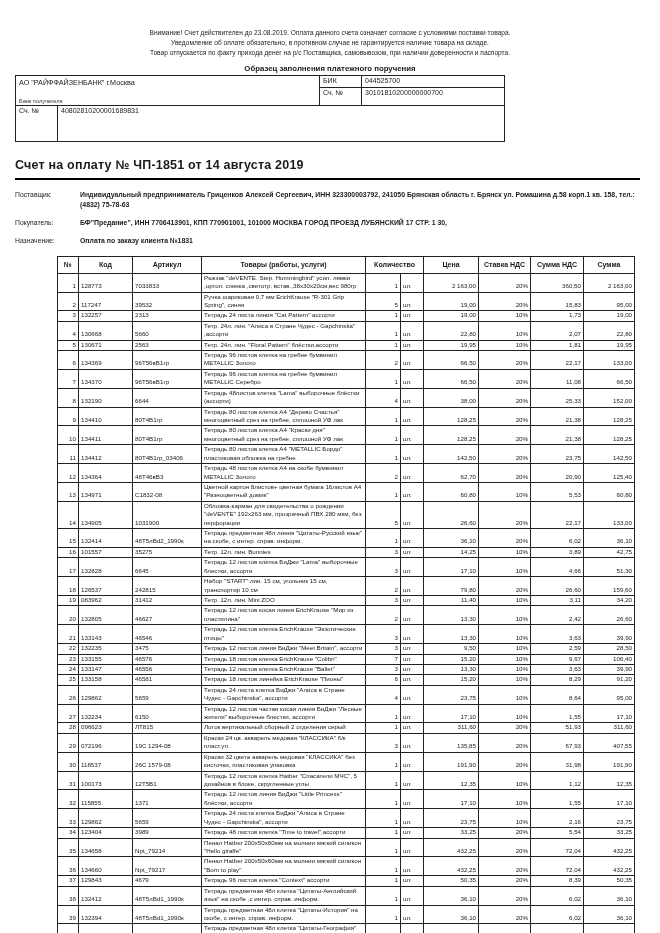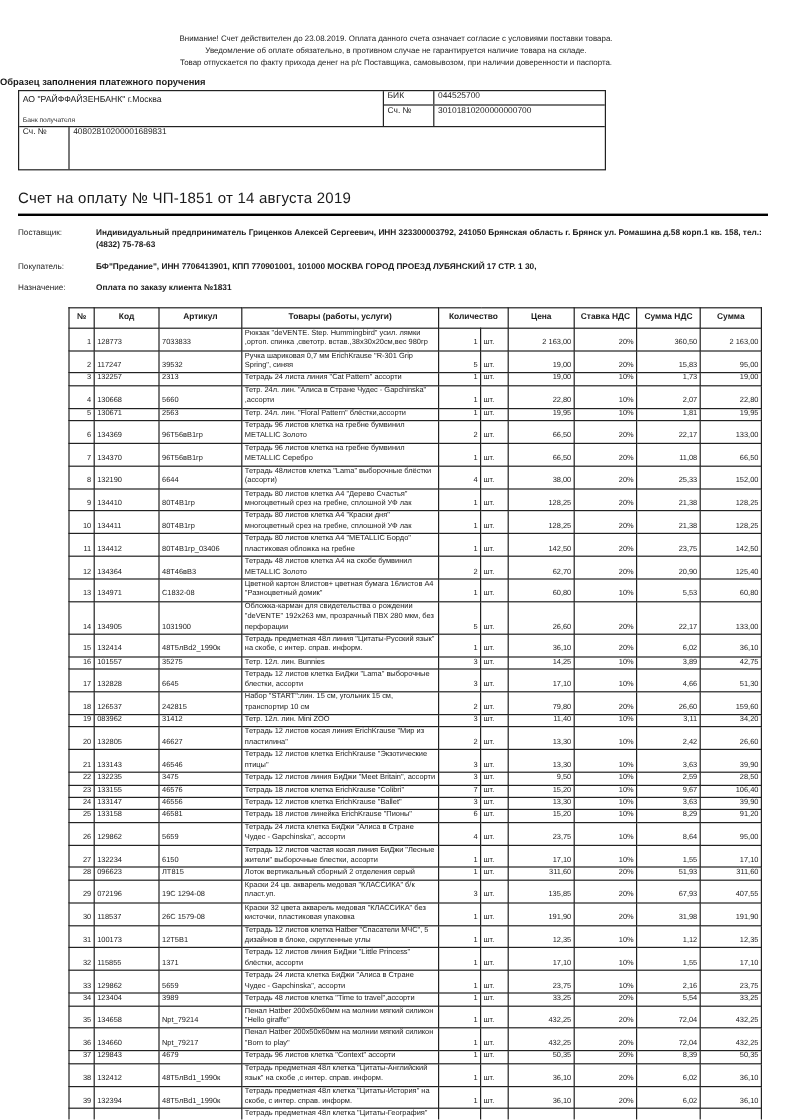--- a/index.html
+++ b/index.html
@@ -6,21 +6,21 @@
   html,body { background:#fff; }
   body {
     width:660px; height:933px; overflow:hidden; position:relative;
     font-family:"Liberation Sans", sans-serif; color:#1a1a1a;
     -webkit-font-smoothing:antialiased;
   }
   .page { padding-top:28px; }
 
   
   .warnings { text-align:center; font-size:6.6px; line-height:1.55; color:#222; }
-  .sample-title { text-align:left; font-weight:bold; font-size:7.8px; margin-top:5px; margin-bottom:2px; }
+  .sample-title { text-align:center; font-weight:bold; font-size:7.8px; margin-top:5px; margin-bottom:2px; }
 
   
   .bank-table { margin-left:15px; width:490px; border:1px solid #222; font-size:7px; }
   .bt-row { display:flex; }
   .bt-left { width:304px; border-right:1px solid #222; display:flex; flex-direction:column; }
   .bt-right { width:184px; display:flex; flex-direction:column; }
   .bank-name { font-size:7.2px; padding:2px 3px 0 3px; flex:1; }
   .caption { font-size:5.6px; color:#333; padding:0 3px 1px 3px; }
   .acc-row { display:flex; border-bottom:1px solid #222; }
   .acc-row:last-child { border-bottom:none; }
@@ -29,21 +29,21 @@
   .bt-row2 { border-top:1px solid #222; }
   .inn-strip { display:flex; border-bottom:1px solid #222; }
   .inn-cell { width:122px; border-right:1px solid #222; padding:1px 3px; }
   .kpp-cell { width:40px; border-right:1px solid #222; padding:1px 3px; }
   .kpp-empty { flex:1; }
   .payee-name { font-size:7.2px; padding:2px 3px 0 3px; flex:1; }
   .acc2 { display:flex; flex:1; }
   .acc2 .acc-label { border-right:1px solid #222; }
 
   
-  .doc-title { margin:16px 0 4px 15px; font-size:12.5px; font-weight:normal; letter-spacing:.2px; }
+  .doc-title { margin:16px 0 4px 15px; font-size:12.5px; font-weight:bold; letter-spacing:.2px; }
   .title-rule { margin:6px 0 0 15px; width:625px; border-bottom:2px solid #000; }
 
   
   .parties { margin:10px 0 0 15px; width:625px; }
   .party-row { display:flex; margin-bottom:8px; }
   .party-label { width:65px; font-size:6.8px; color:#222; padding-top:1px; flex:none; }
   .party-value { flex:1; font-size:6.9px; font-weight:bold; line-height:1.45; }
 
   
   table.items { border-collapse:collapse; table-layout:fixed; margin:10px 0 0 57px; width:577px; }

